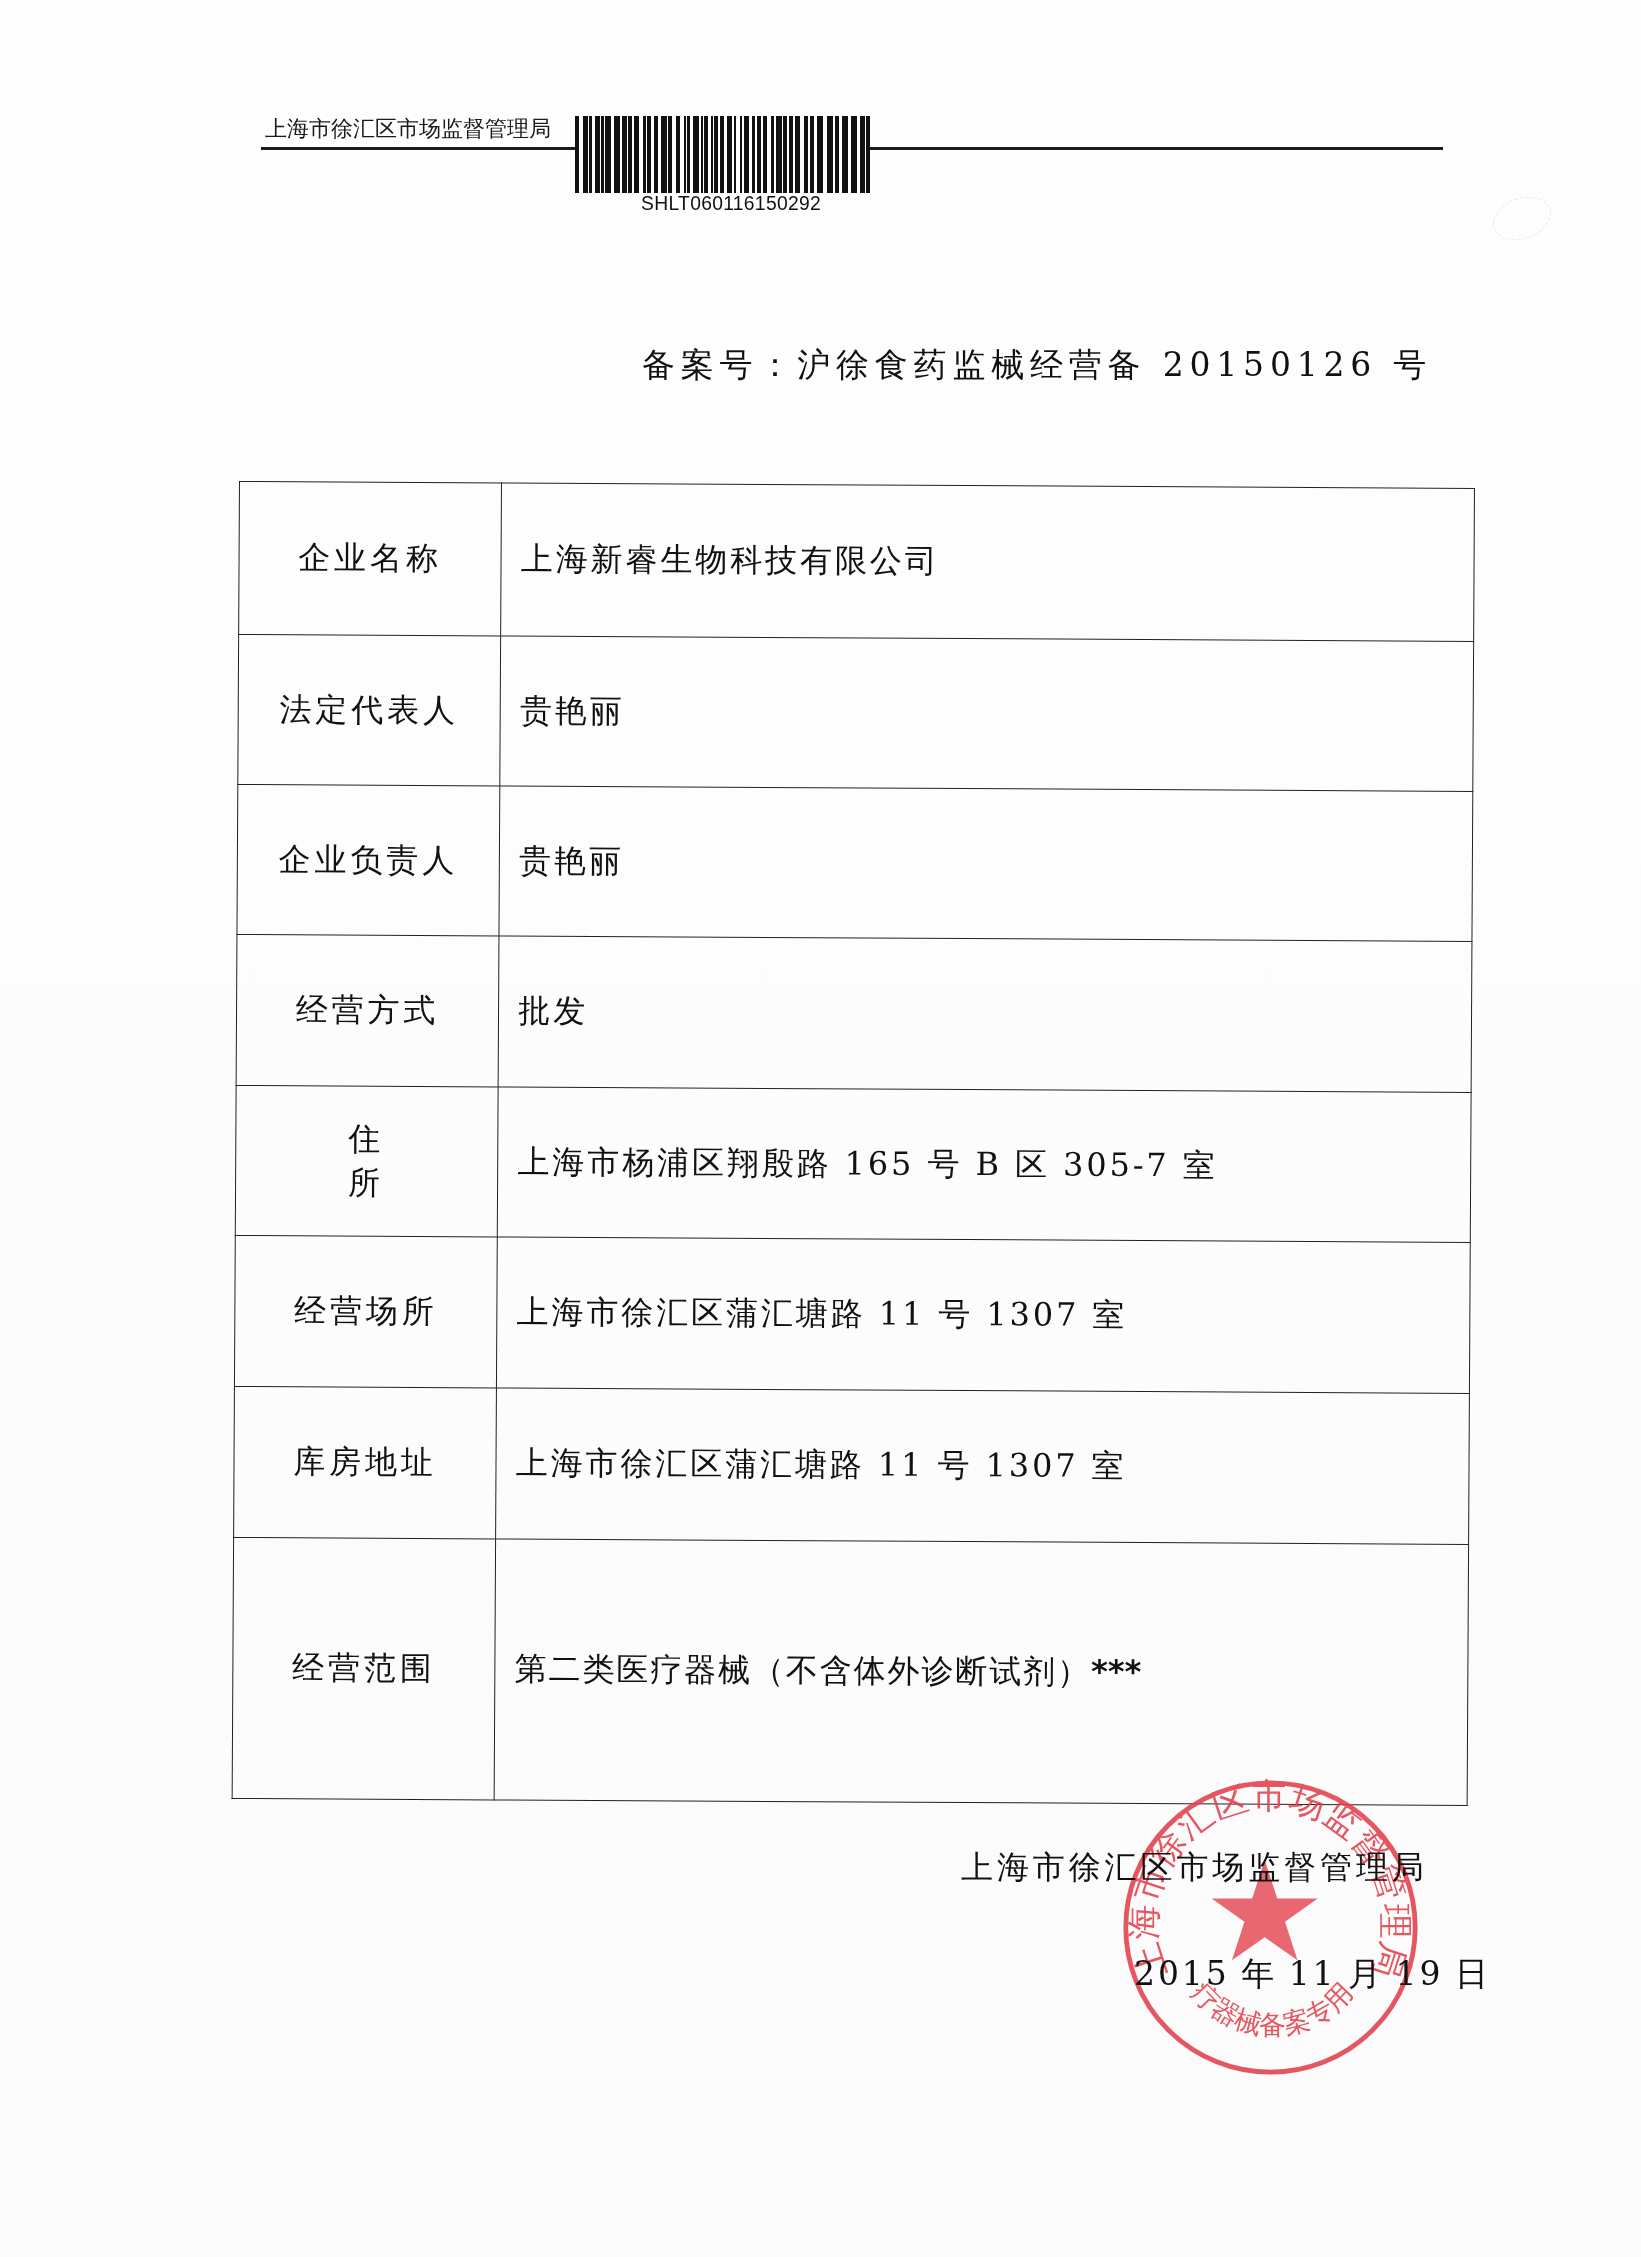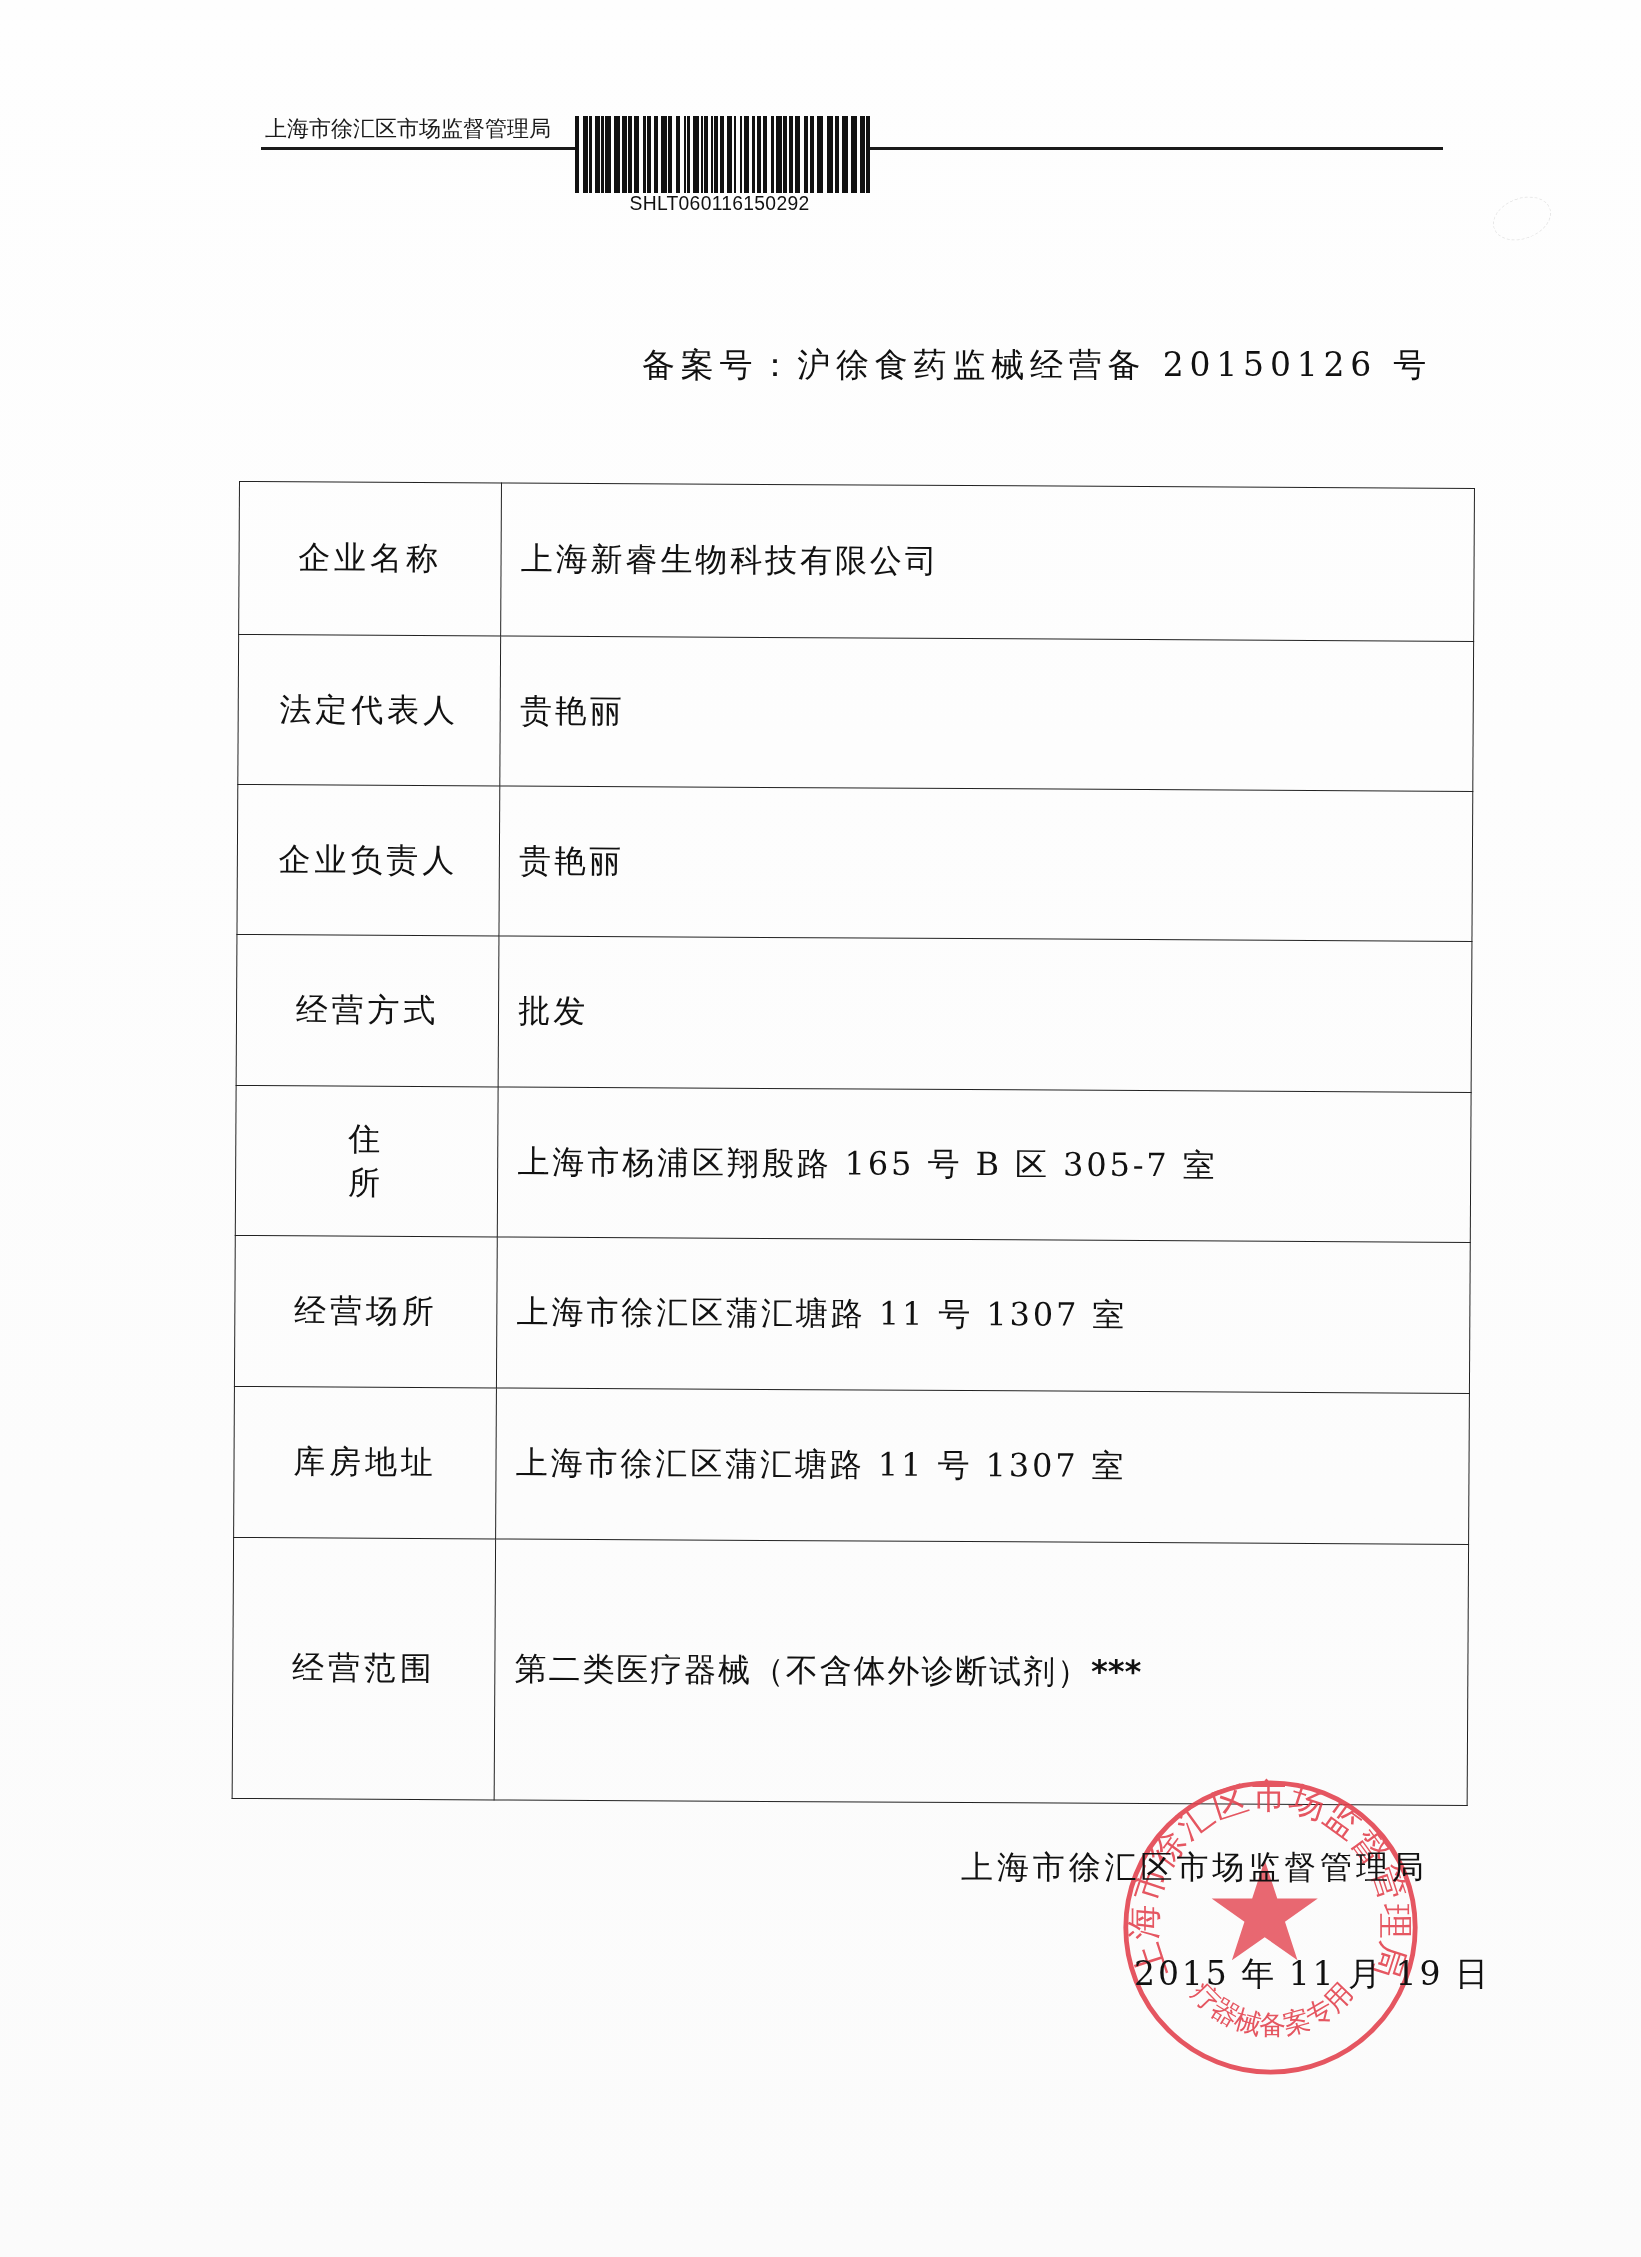--- a/index.html
+++ b/index.html
@@ -50,21 +50,21 @@
       align-items: stretch;
       background: #fdfdfd;
     }
     .barcode .bar { background: #111; height: 100%; }
     .barcode .gap { background: transparent; height: 100%; }
     .barcode-text {
       position: absolute;
       left: 618px;
       top: 193px;
       width: 203px;
-      text-align: center;
+      text-align: right;
       font-family: "Liberation Sans", "DejaVu Sans", sans-serif;
       font-size: 19.3px;
       color: #111;
       letter-spacing: 0.3px;
     }
     .doc-title {
       position: absolute;
       left: 492px;
       top: 230px;
       width: 734px;

